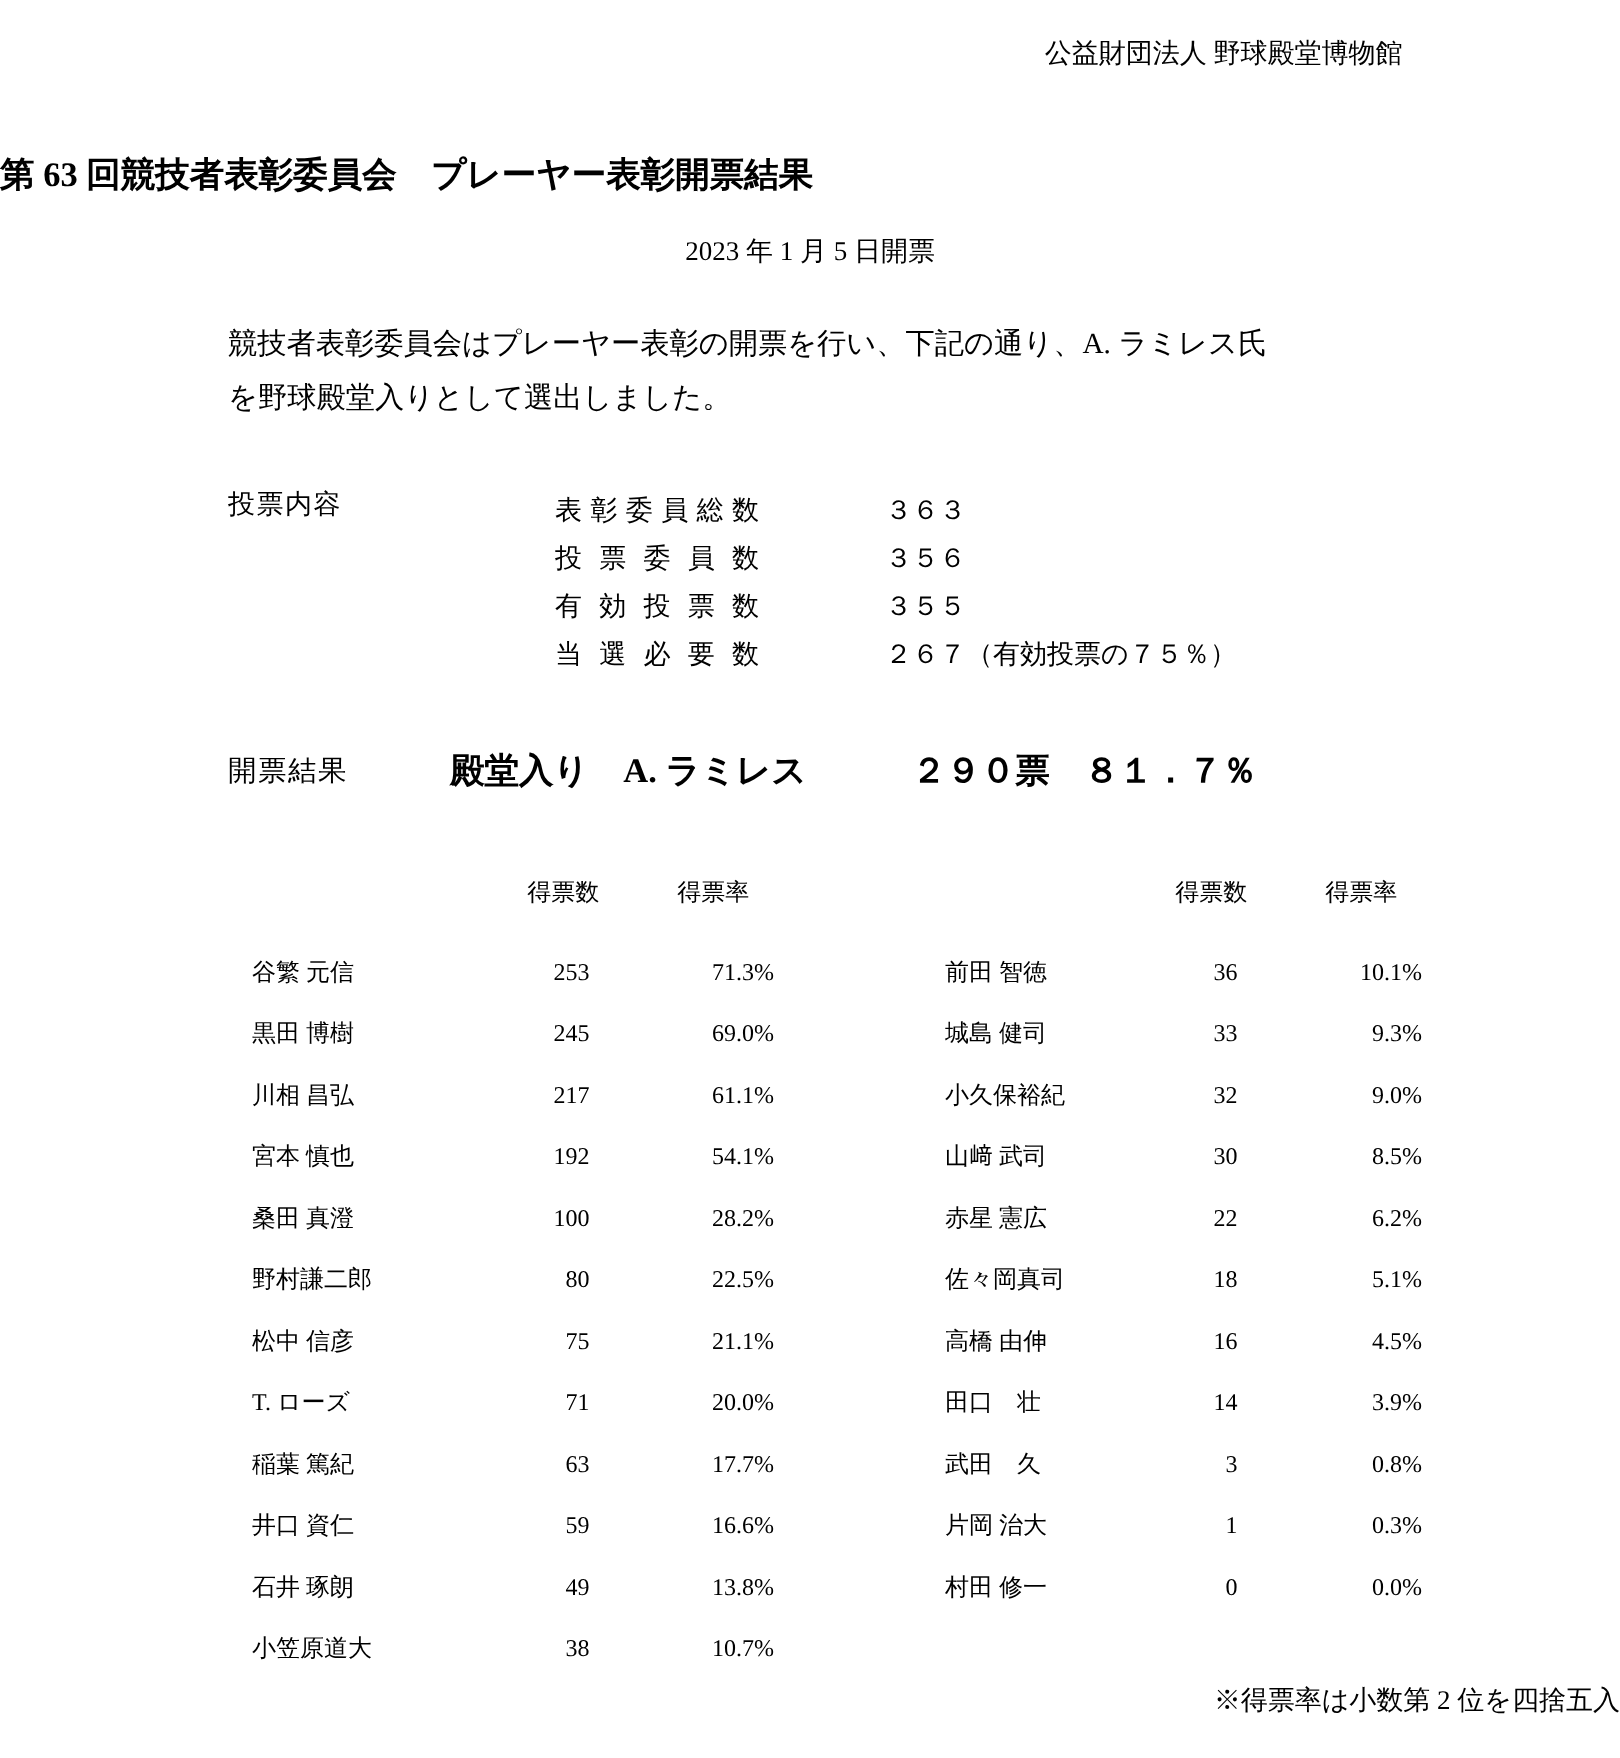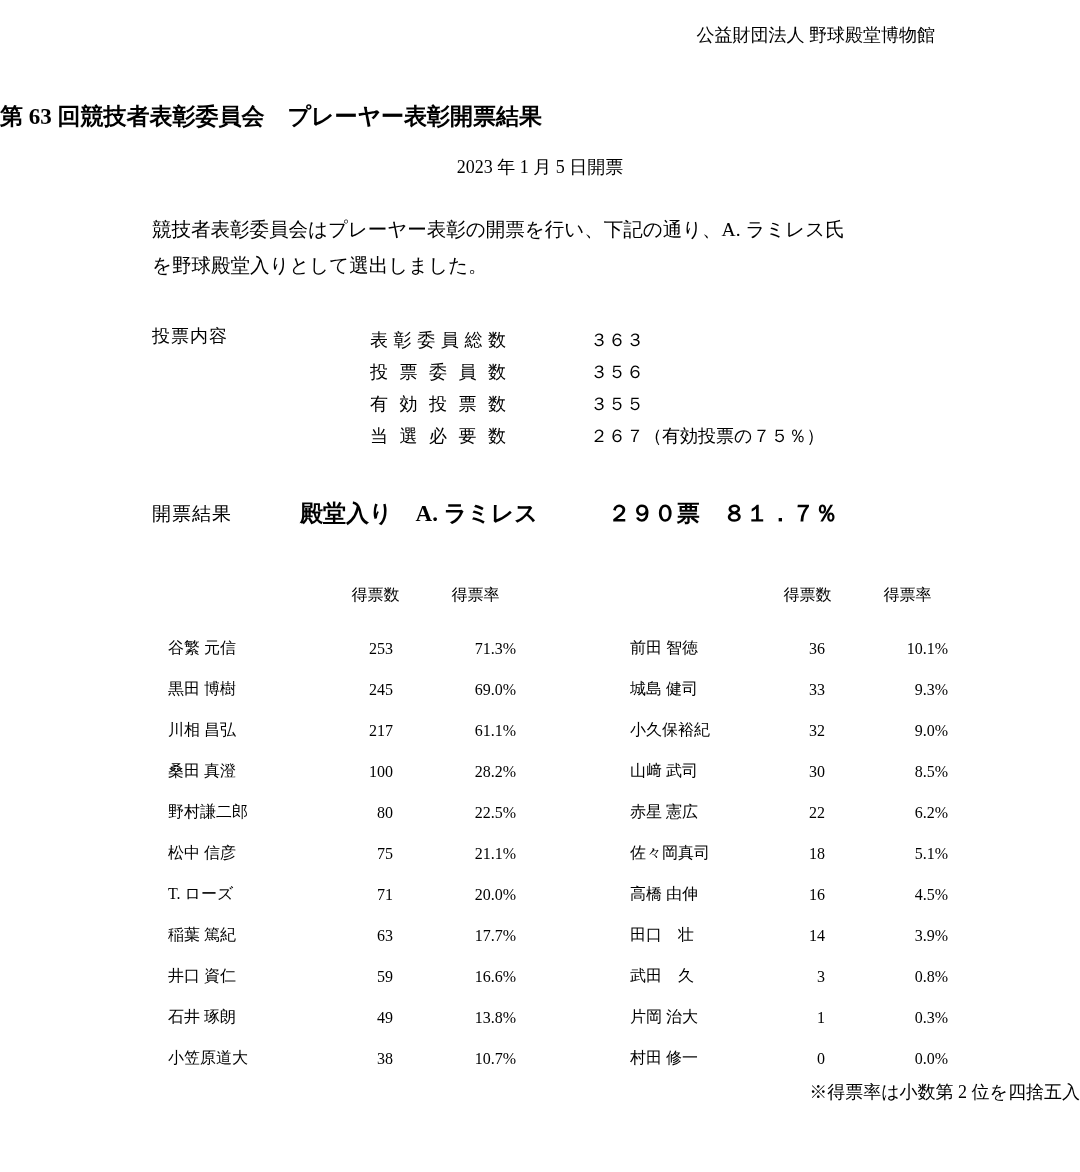--- a/index.html
+++ b/index.html
@@ -142,20 +142,25 @@
           <span class="tname">黒田 博樹</span>
           <span class="tvotes">245</span>
           <span class="trate">69.0%</span>
         </div>
         <div class="trow">
           <span class="tname">川相 昌弘</span>
           <span class="tvotes">217</span>
           <span class="trate">61.1%</span>
         </div>
         <div class="trow">
+          <span class="tname">宮本 慎也</span>
+          <span class="tvotes">192</span>
+          <span class="trate">54.1%</span>
+        </div>
+        <div class="trow">
           <span class="tname">桑田 真澄</span>
           <span class="tvotes">100</span>
           <span class="trate">28.2%</span>
         </div>
         <div class="trow">
           <span class="tname">野村謙二郎</span>
           <span class="tvotes">80</span>
           <span class="trate">22.5%</span>
         </div>
         <div class="trow">

